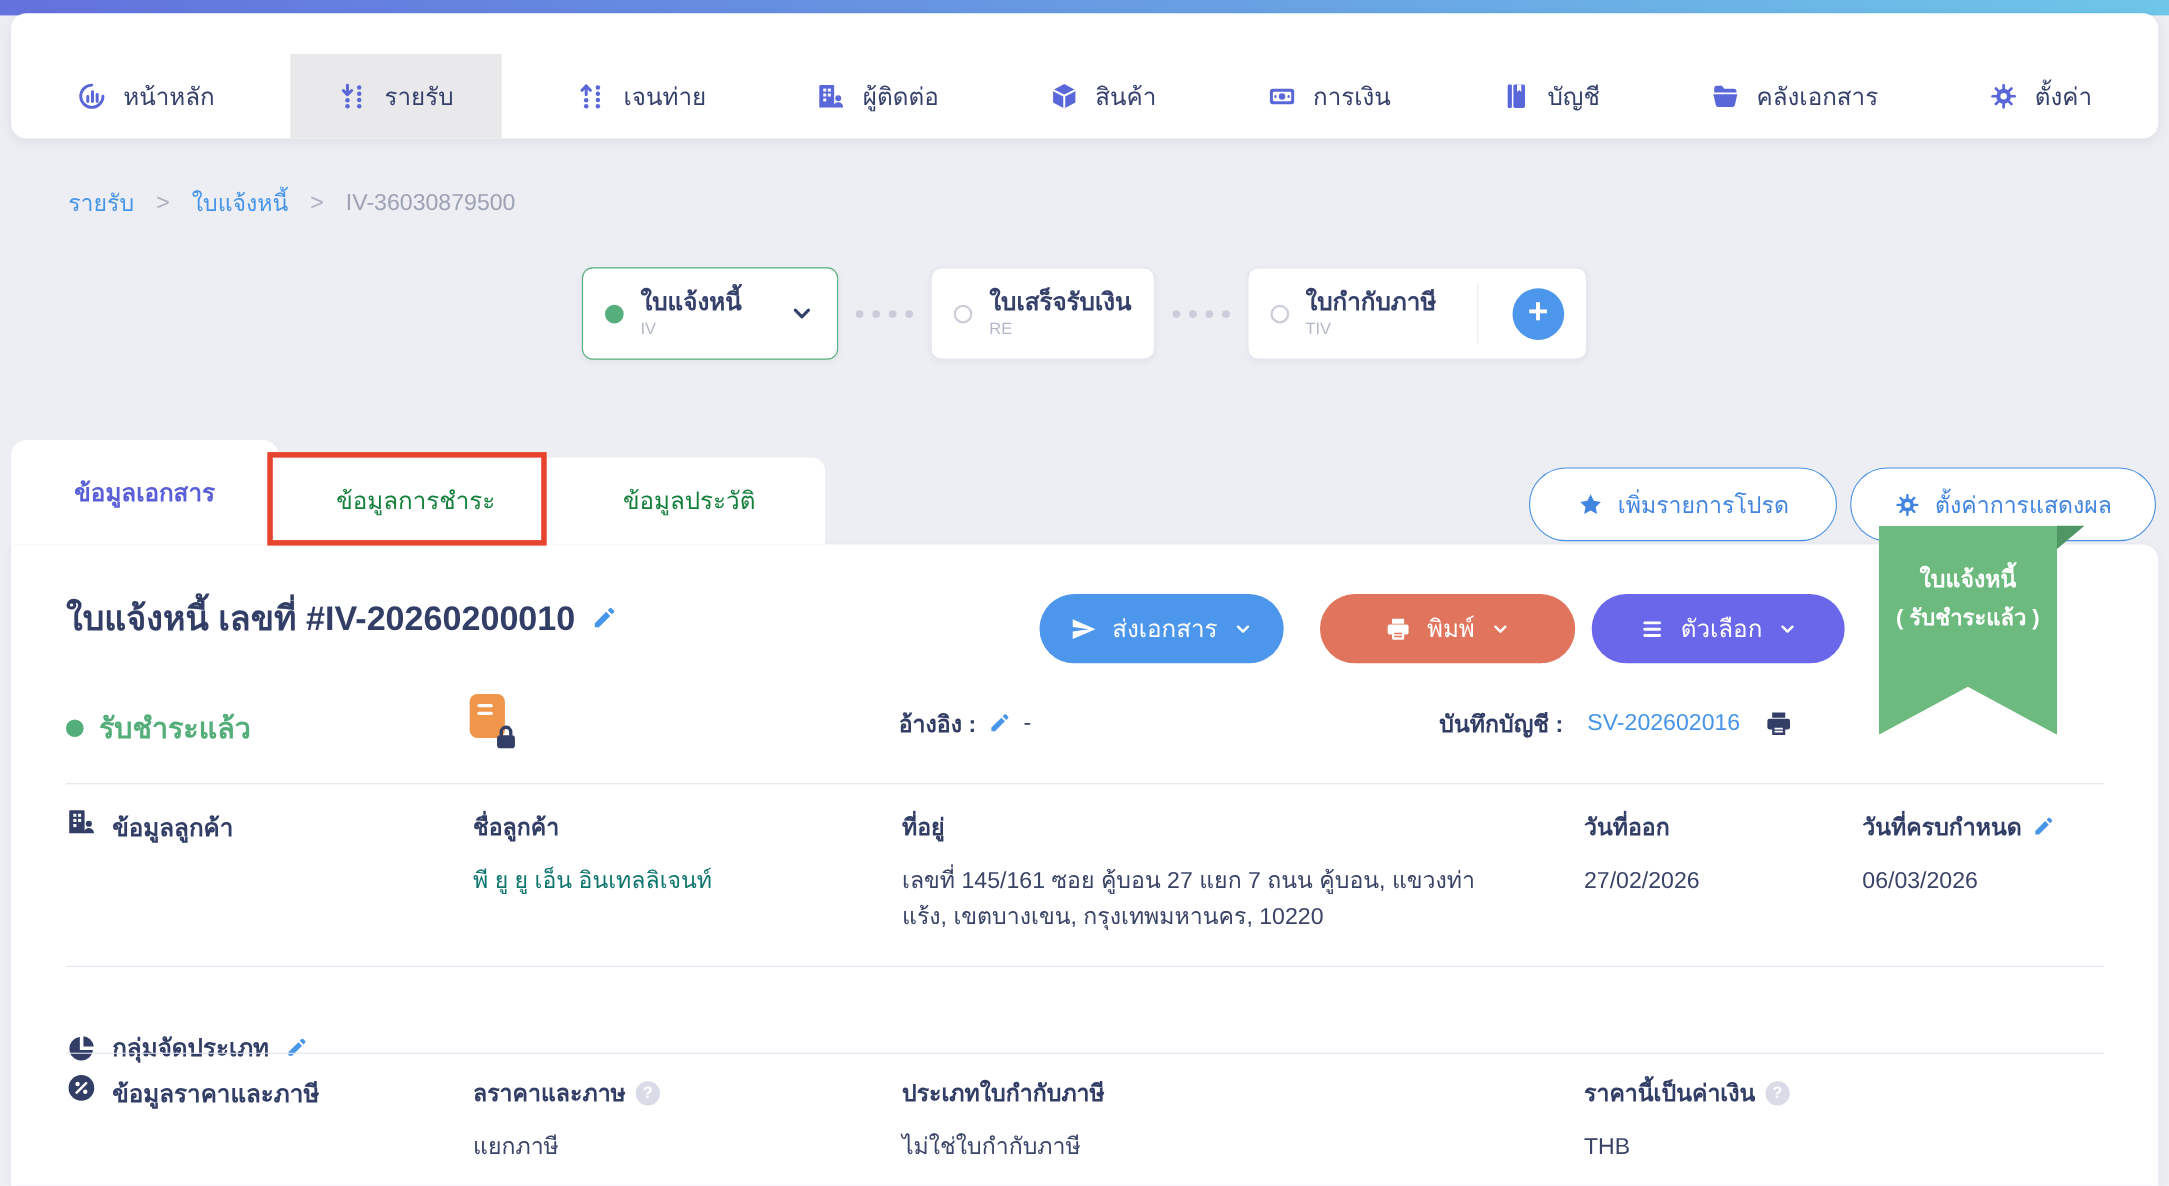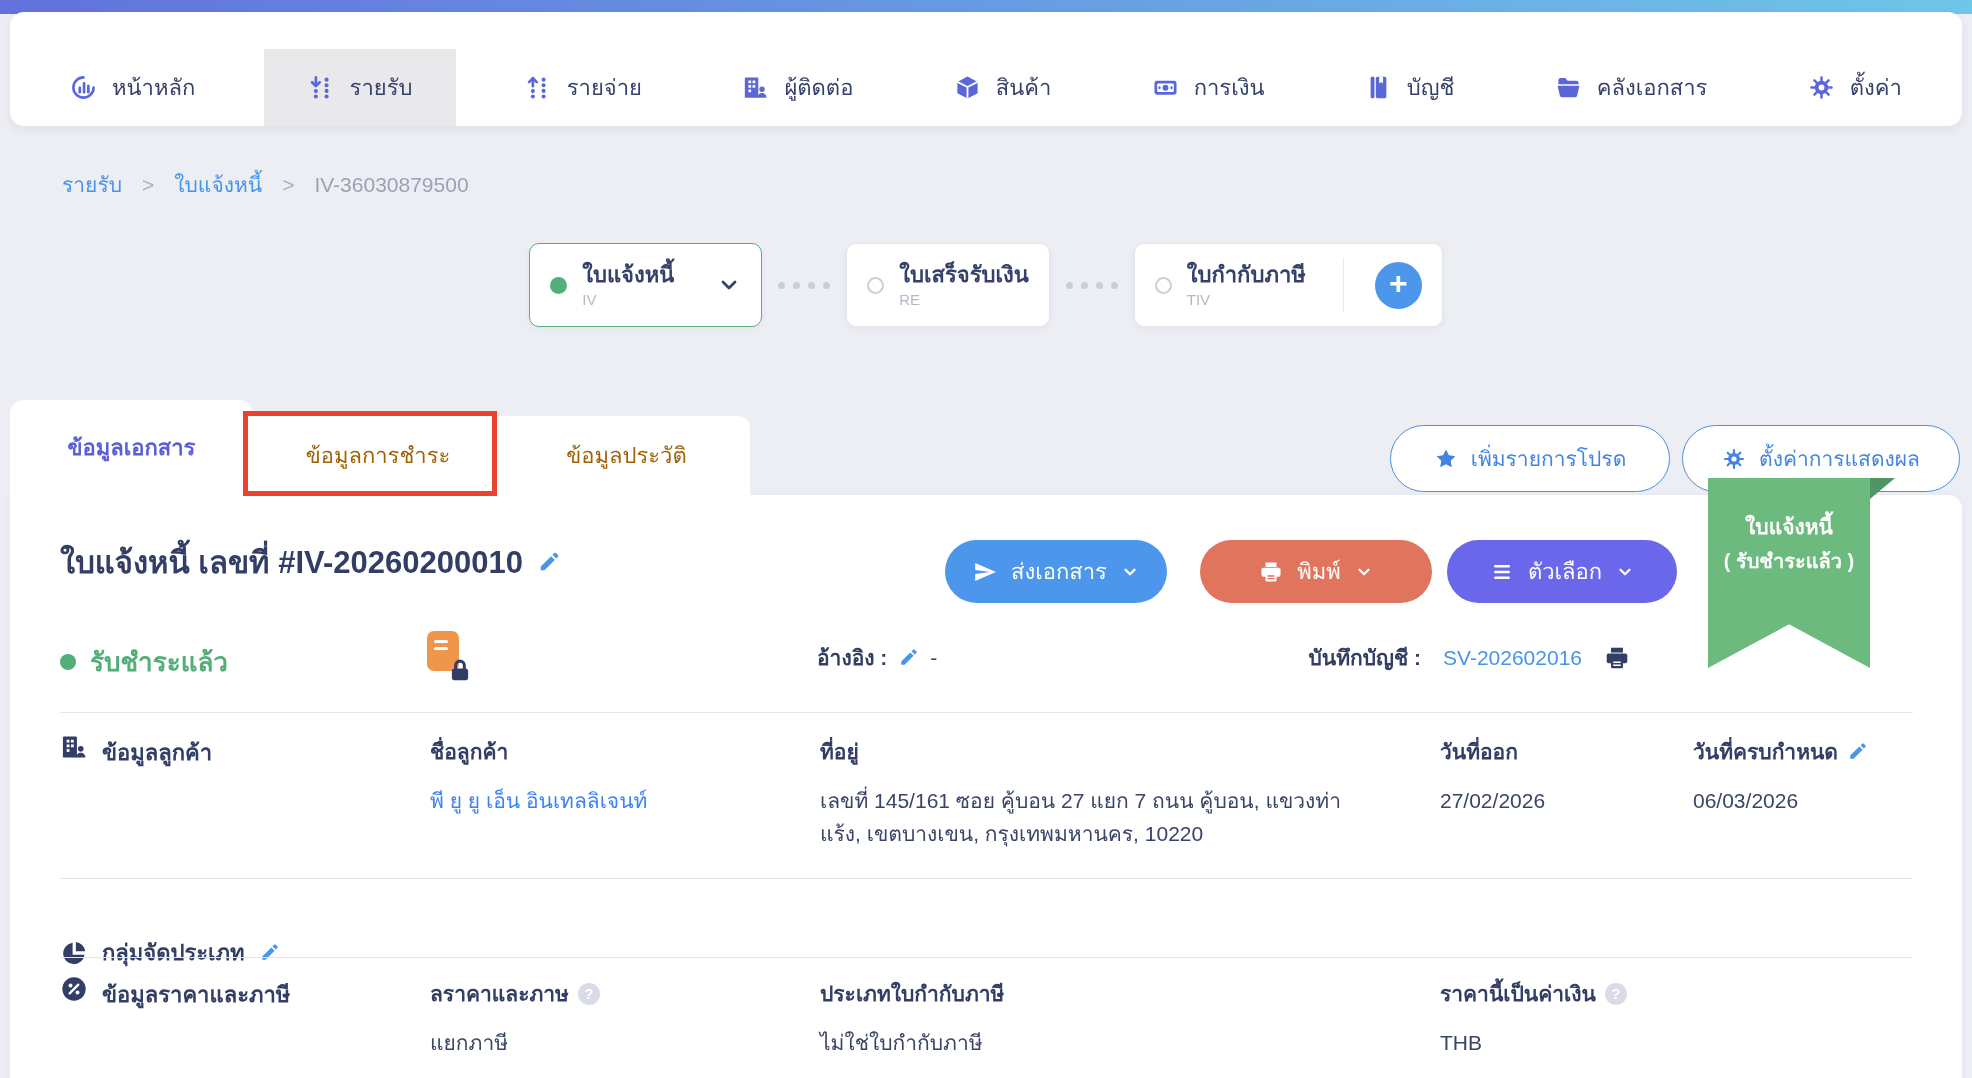--- a/index.html
+++ b/index.html
@@ -49,21 +49,21 @@
   .connector { display:flex; gap:8px; margin:0 16px; }
   .connector i { width:7px; height:7px; border-radius:50%; background:#C9CCDA; }
   .step-sep { width:1px; height:54px; background:#E6E8F0; margin:0 4px 0 22px; }
   .plus-btn { width:47px; height:47px; border-radius:50%; background:#4C96EC; color:#fff;
     font-size:32px; font-weight:bold; display:flex; align-items:center; justify-content:center;
     margin-left:12px; cursor:pointer; line-height:1; padding-bottom:4px; }
 
   
   .tabs { position:absolute; left:10px; top:400px; width:1010px; height:95px; z-index:2; }
   .tab { position:absolute; display:flex; align-items:center; justify-content:center;
-    background:#fff; font-size:22px; color:#a16207; cursor:pointer; }
+    background:#fff; font-size:22px; color:#15803d; cursor:pointer; }
   .tab1 { left:0; top:0; width:243px; height:95px; border-radius:14px 14px 0 0;
     color:#5A5FD7; font-weight:bold; z-index:2; }
   .tab2 { left:243px; top:16px; width:250px; height:79px; }
   .tab3 { left:493px; top:16px; width:247px; height:79px; border-radius:0 12px 0 0; }
   .highlight-box { position:absolute; left:233px; top:11px; width:254px; height:85px;
     border:5px solid #E8432C; z-index:6; pointer-events:none; }
 
   
   .pill-outline { position:absolute; top:425px; height:67px; border-radius:40px;
     border:1.6px solid #4A90E2; background:#fff; color:#4285E0; font-size:21px;
@@ -112,21 +112,21 @@
 
   .grid { position:absolute; left:50px; right:49px; display:grid;
     grid-template-columns:370px 390px 620px 253px 1fr; }
   .g-customer { top:240px; }
   .g-pricing { top:482px; }
   .sect-head { display:flex; align-items:flex-start; gap:14px; font-size:22px; font-weight:bold;
     color:#333E66; }
   .sect-head .sicon { width:28px; height:28px; color:#333E66; flex:none; margin-top:-2px; }
   .f-label { font-size:21px; font-weight:bold; color:#333E66; display:flex; align-items:center; gap:9px; }
   .f-value { font-size:21px; color:#3A4468; margin-top:17px; line-height:1.55; }
-  .f-value.link { color:#3b82f6; cursor:pointer; }
+  .f-value.link { color:#0f766e; cursor:pointer; }
   .addr { padding-right:70px; }
   .qbadge { width:22px; height:22px; border-radius:50%; background:#D9DBE6; color:#fff;
     font-size:15px; font-weight:bold; display:inline-flex; align-items:center; justify-content:center; }
 
   .class-row { position:absolute; left:50px; top:407px; display:flex; align-items:center; gap:14px;margin-top:33px; }
   .class-row .sicon { width:28px; height:28px; color:#333E66; }
   .class-title { font-size:22px; font-weight:bold; color:#333E66; }
 
   
   .ribbon { position:absolute; left:1708px; top:478px; width:162px; height:190px;
@@ -170,21 +170,21 @@
     <svg class="nicon" viewBox="0 0 24 24" fill="currentColor">
       <path d="M7 10.8V3.8" fill="none" stroke="currentColor" stroke-width="2.4" stroke-linecap="round"></path>
       <path d="M3.6 7.2 7 3.8l3.4 3.4" fill="none" stroke="currentColor" stroke-width="2.4" stroke-linecap="round" stroke-linejoin="round"></path>
       <circle cx="7" cy="15.2" r="1.8"></circle>
         <circle cx="7" cy="20" r="1.8"></circle>
       <circle cx="16.5" cy="5" r="1.8"></circle>
         <circle cx="16.5" cy="10" r="1.8"></circle>
       <circle cx="16.5" cy="15" r="1.8"></circle>
         <circle cx="16.5" cy="20" r="1.8"></circle>
     </svg>
-    <span>รายจ่าย</span>
+    <span>เจนท่าย</span>
   </div>
   <div class="nav-item">
     <svg class="nicon" viewBox="0 0 24 24" fill="currentColor">
       <path d="M3.5 3h10a1 1 0 0 1 1 1v17h-12V4a1 1 0 0 1 1-1z"></path>
       <rect x="5.7" y="5.8" width="2.4" height="2.4" fill="#fff"></rect>
         <rect x="9.4" y="5.8" width="2.4" height="2.4" fill="#fff"></rect>
       <rect x="5.7" y="9.8" width="2.4" height="2.4" fill="#fff"></rect>
         <rect x="9.4" y="9.8" width="2.4" height="2.4" fill="#fff"></rect>
       <rect x="5.7" y="13.8" width="2.4" height="2.4" fill="#fff"></rect>
       <circle cx="17.8" cy="13.6" r="2.4"></circle>

